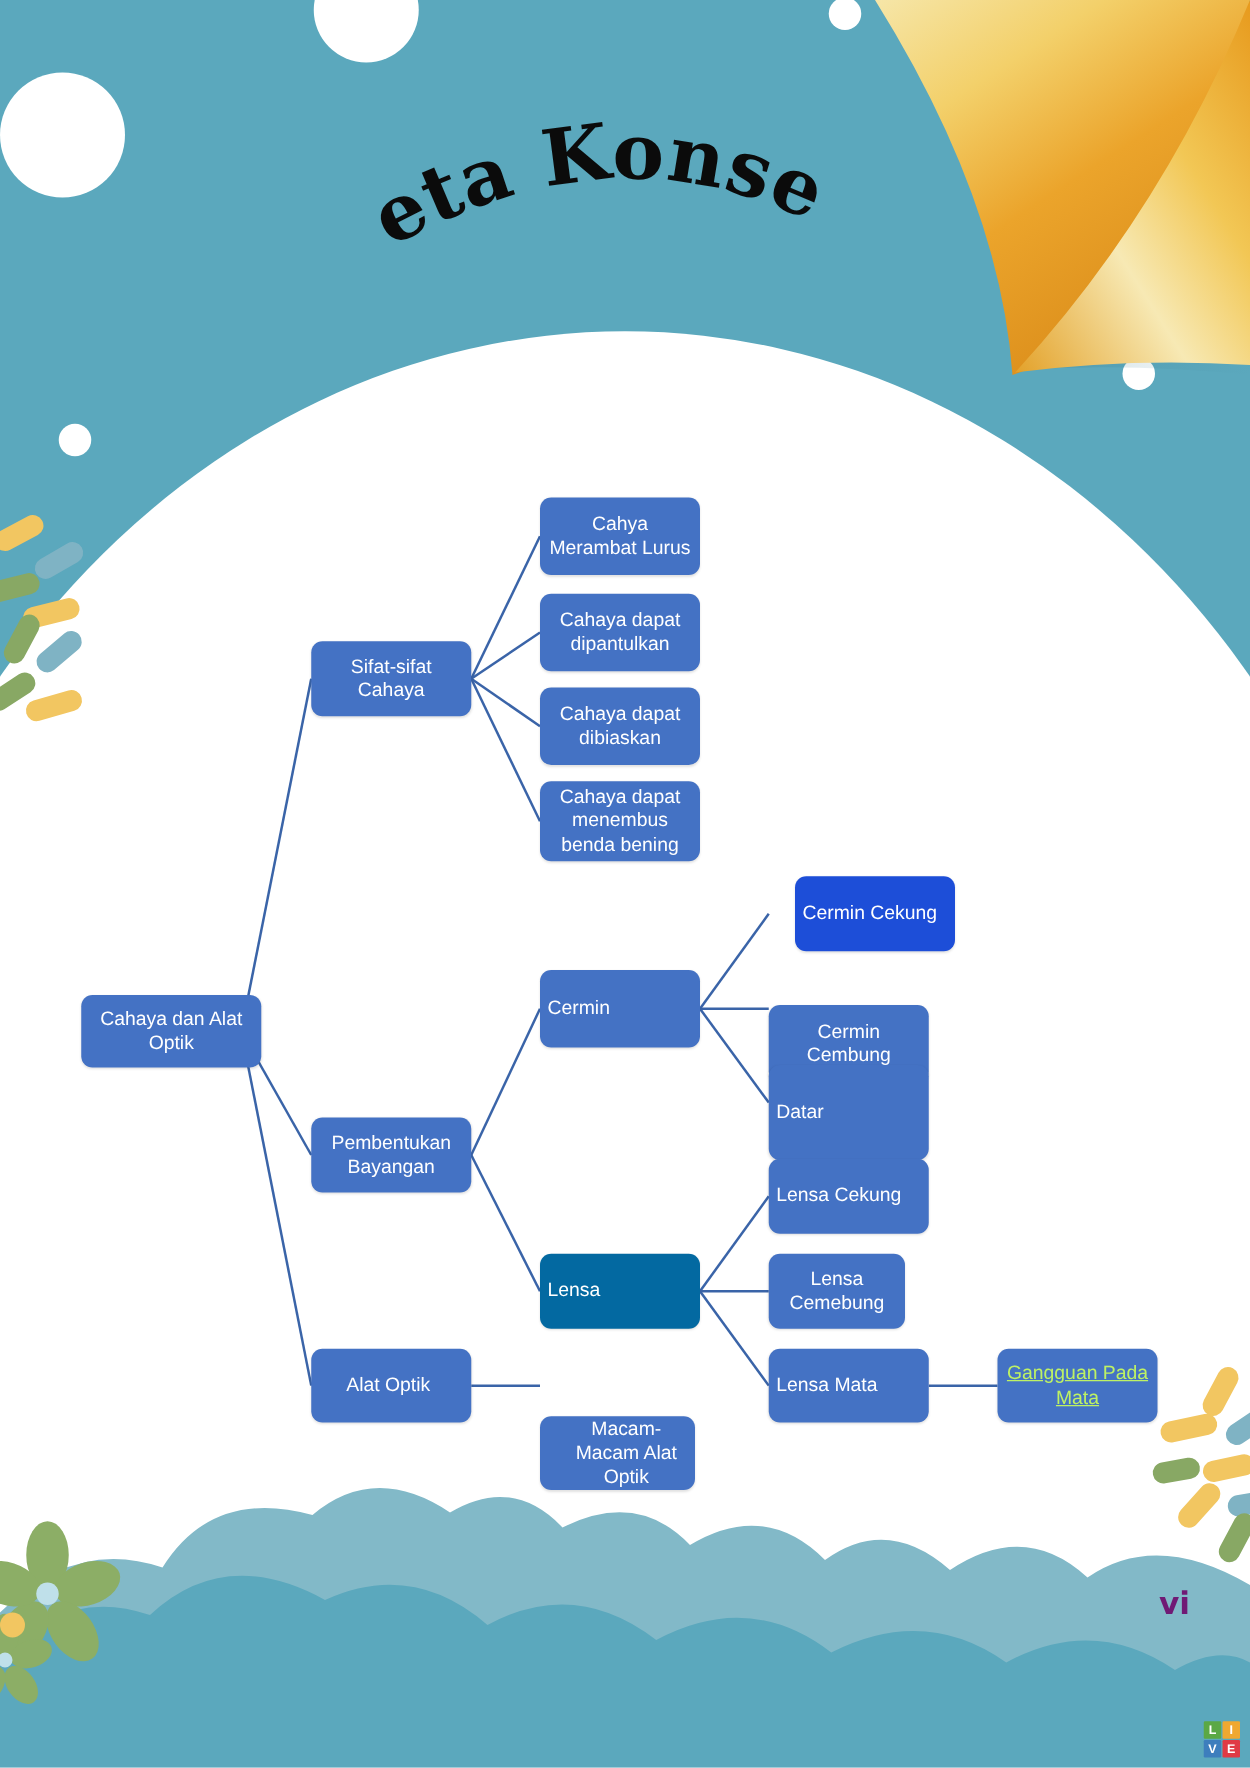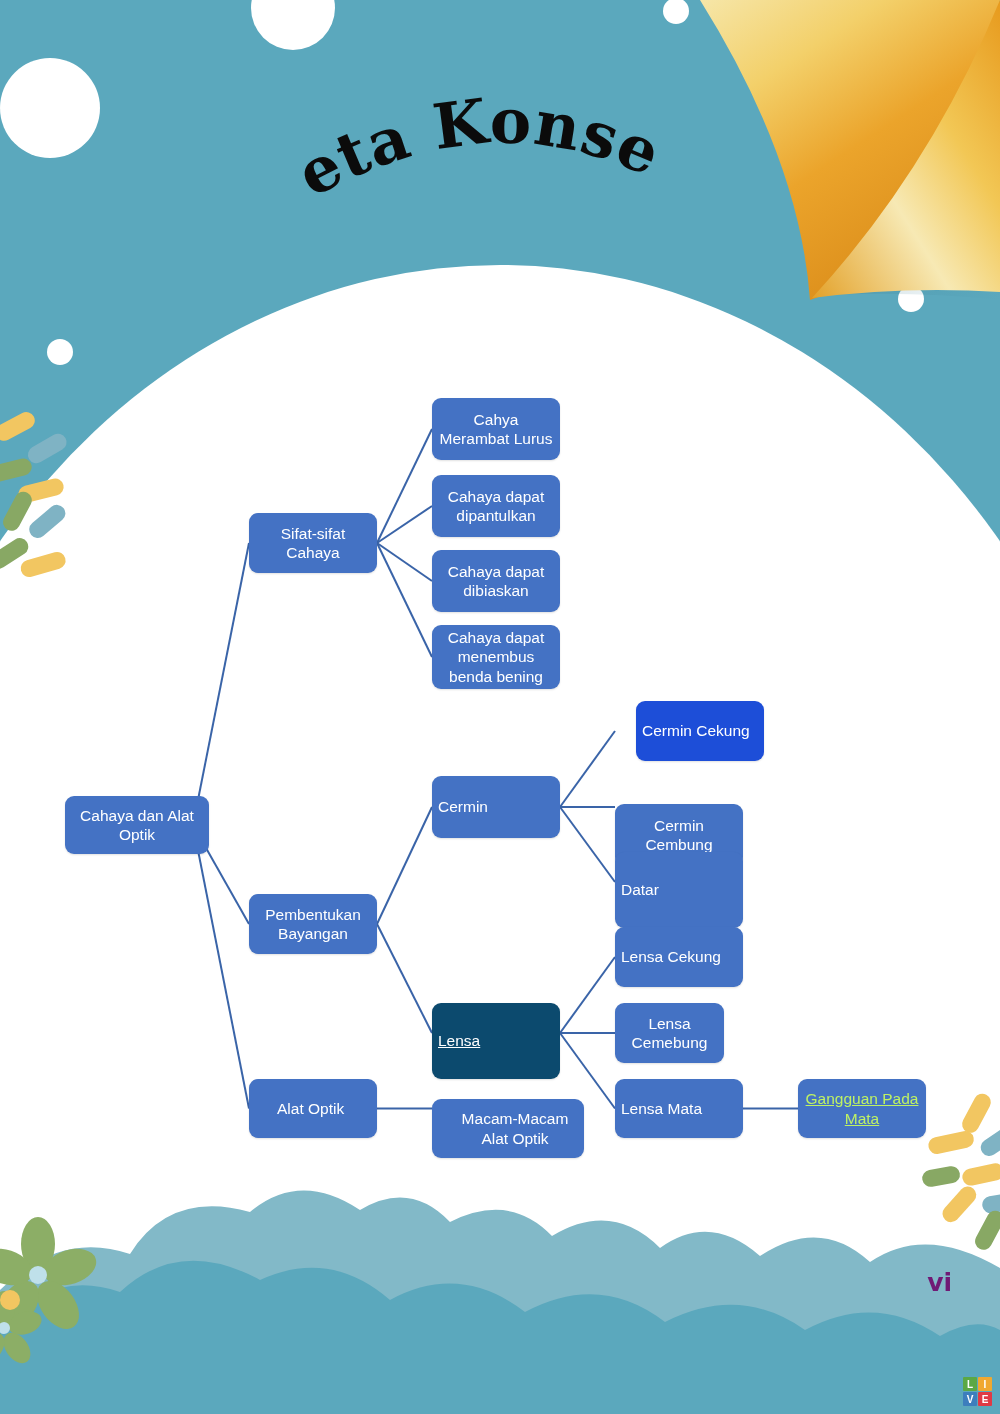--- a/index.html
+++ b/index.html
@@ -279,24 +279,24 @@
         </div>
         <div class="node" style="left: 432px; top: 550px; width: 128px; height: 62px; background: rgb(68, 114, 196); color: rgb(255, 255, 255);">
           <span>Cahaya dapat dibiaskan</span>
         </div>
         <div class="node" style="left: 432px; top: 625px; width: 128px; height: 64px; background: rgb(68, 114, 196); color: rgb(255, 255, 255);">
           <span>Cahaya dapat menembus benda bening</span>
         </div>
         <div class="node" style="left: 432px; top: 776px; width: 128px; height: 62px; background: rgb(68, 114, 196); color: rgb(255, 255, 255);">
           <span>Cermin</span>
         </div>
-        <div class="node" style="left: 432px; top: 1003px; width: 128px; height: 76px; background: #0c4a6e; color: rgb(255, 255, 255); text-decoration: underline;">
+        <div class="node" style="left: 432px; top: 1003px; width: 128px; height: 60px; background: #0369a1; color: rgb(255, 255, 255);">
           <span>Lensa</span>
         </div>
-        <div class="node" style="left: 432px; top: 1099px; width: 152px; height: 59px; background: rgb(68, 114, 196); color: rgb(255, 255, 255); padding-left: 20px;">
+        <div class="node" style="left: 432px; top: 1133px; width: 124px; height: 59px; background: rgb(68, 114, 196); color: rgb(255, 255, 255); padding-left: 20px;">
           <span>Macam-Macam Alat Optik</span>
         </div>
         <div class="node" style="left: 636px; top: 701px; width: 128px; height: 60px; background: #1d4ed8; color: rgb(255, 255, 255);">
           <span>Cermin Cekung</span>
         </div>
         <div class="node" style="left: 615px; top: 776px; width: 128px; height: 62px; background: rgb(68, 114, 196); color: rgb(255, 255, 255); margin-top: 28px;">
           <span>Cermin Cembung</span>
         </div>
         <div class="node" style="left: 615px; top: 852px; width: 128px; height: 76px; background: rgb(68, 114, 196); color: rgb(255, 255, 255);">
           <span>Datar</span>

